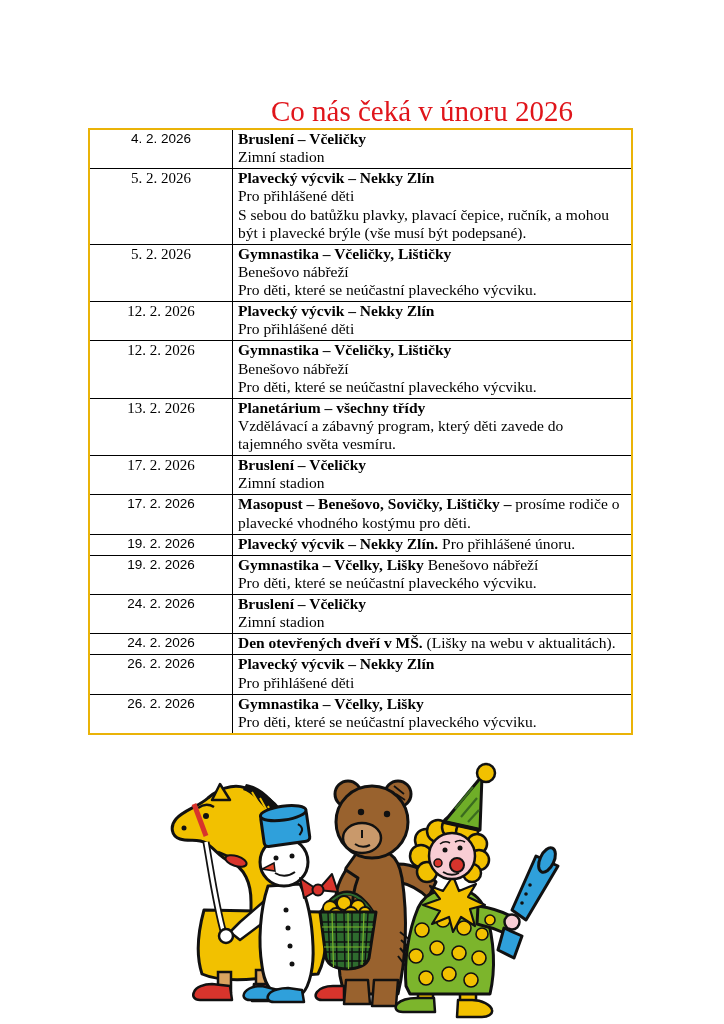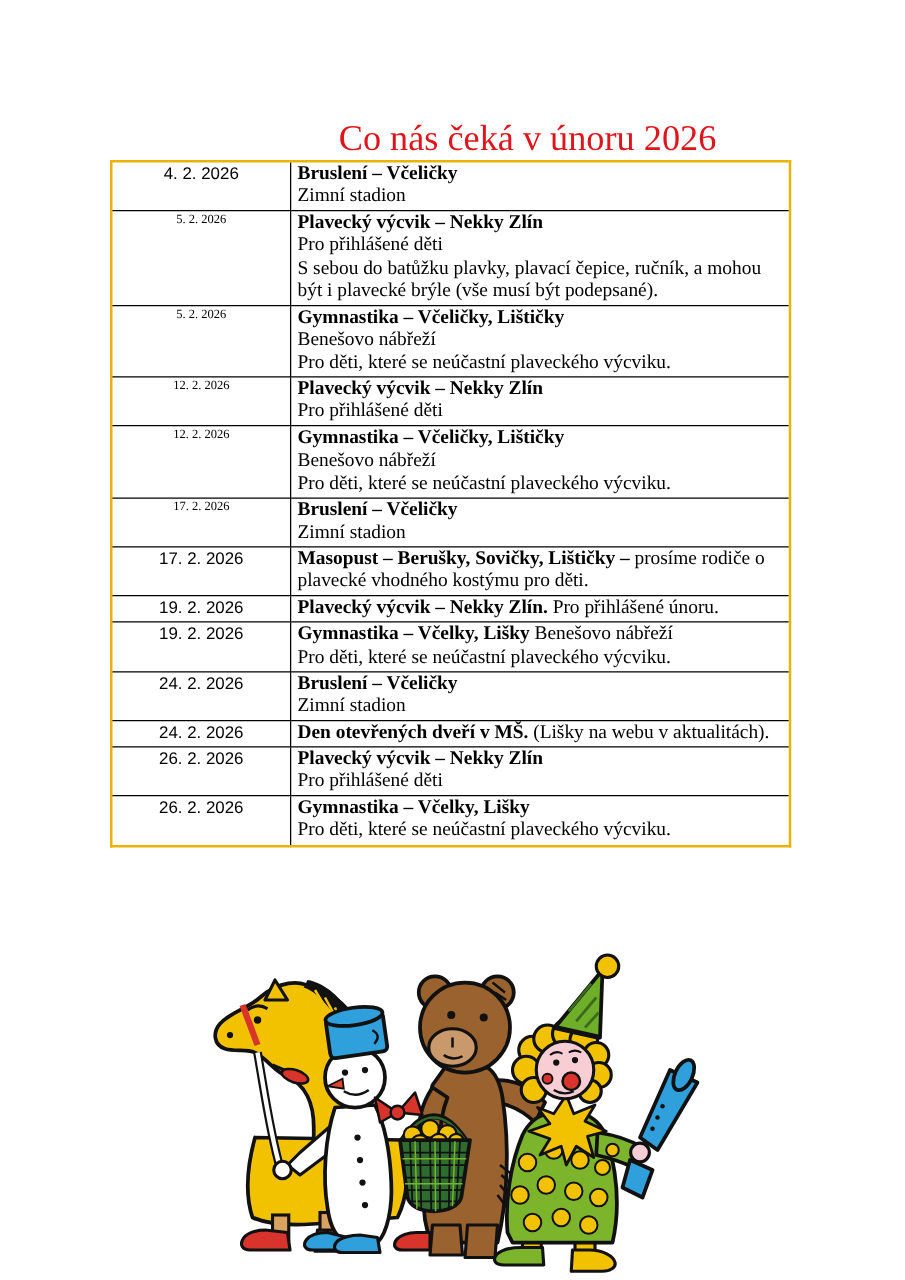--- a/index.html
+++ b/index.html
@@ -4,21 +4,21 @@
 <style>
   html,body{margin:0;padding:0;background:#ffffff;}
   .page{position:relative;width:724px;height:1024px;background:#ffffff;overflow:hidden;
         font-family:"Liberation Serif",serif;color:#000;}
   .title{position:absolute;top:83px;left:0;width:100%;margin:12px;text-align:center;
          font-size:29px;font-weight:400;color:#e0151b;font-family:"Liberation Serif",serif;padding-left:48px;}
   table.schedule{position:absolute;top:128px;left:88px;width:545px;border-collapse:collapse;
                  border:2px solid #eab308;table-layout:fixed;}
   table.schedule td{border:1.5px solid #000;vertical-align:top;}
   td.date-cell{width:138px;text-align:center;vertical-align:bottom;
-               font-size:10px;padding:1px 2px 3px 2px;}
+               font-size:15px;padding:1px 2px 3px 2px;}
   td.date-cell.sans{font-family:"Liberation Sans",sans-serif;font-size:13.5px;padding-bottom:4px;}
   td.event-cell{padding:0px 5px 2px 5px;font-size:15.5px;line-height:1.17;}
   .b{font-weight:bold;}
   .illustration-wrap{position:absolute;left:160px;top:760px;width:408px;height:260px;}
   svg{display:block;}
 </style>
 </head>
 <body>
 
 <div class="page">
@@ -59,30 +59,37 @@
         </tr>
         <tr>
           <td class="date-cell">12. 2. 2026</td>
           <td class="event-cell">
             <div><span class="b">Gymnastika – Včeličky, Lištičky</span></div>
             <div><span>Benešovo nábřeží</span></div>
             <div><span>Pro děti, které se neúčastní plaveckého výcviku.</span></div>
           </td>
         </tr>
         <tr>
+          <td class="date-cell">13. 2. 2026</td>
+          <td class="event-cell">
+            <div><span class="b">Planetárium – všechny třídy</span></div>
+            <div><span>Vzdělávací a zábavný program, který děti zavede do tajemného světa vesmíru.</span></div>
+          </td>
+        </tr>
+        <tr>
           <td class="date-cell">17. 2. 2026</td>
           <td class="event-cell">
             <div><span class="b">Bruslení – Včeličky</span></div>
             <div><span>Zimní stadion</span></div>
           </td>
         </tr>
         <tr>
           <td class="date-cell sans">17. 2. 2026</td>
           <td class="event-cell">
-            <div><span class="b">Masopust – Berušky, Sovičky, Lištičky –</span><span> prosíme rodiče o plavecké vhodného kostýmu pro děti.</span></div>
+            <div><span class="b">Masopust – Benešovo, Sovičky, Lištičky –</span><span> prosíme rodiče o plavecké vhodného kostýmu pro děti.</span></div>
           </td>
         </tr>
         <tr>
           <td class="date-cell sans">19. 2. 2026</td>
           <td class="event-cell">
             <div><span class="b">Plavecký výcvik – Nekky Zlín.</span><span> Pro přihlášené únoru.</span></div>
           </td>
         </tr>
         <tr>
           <td class="date-cell sans">19. 2. 2026</td>

